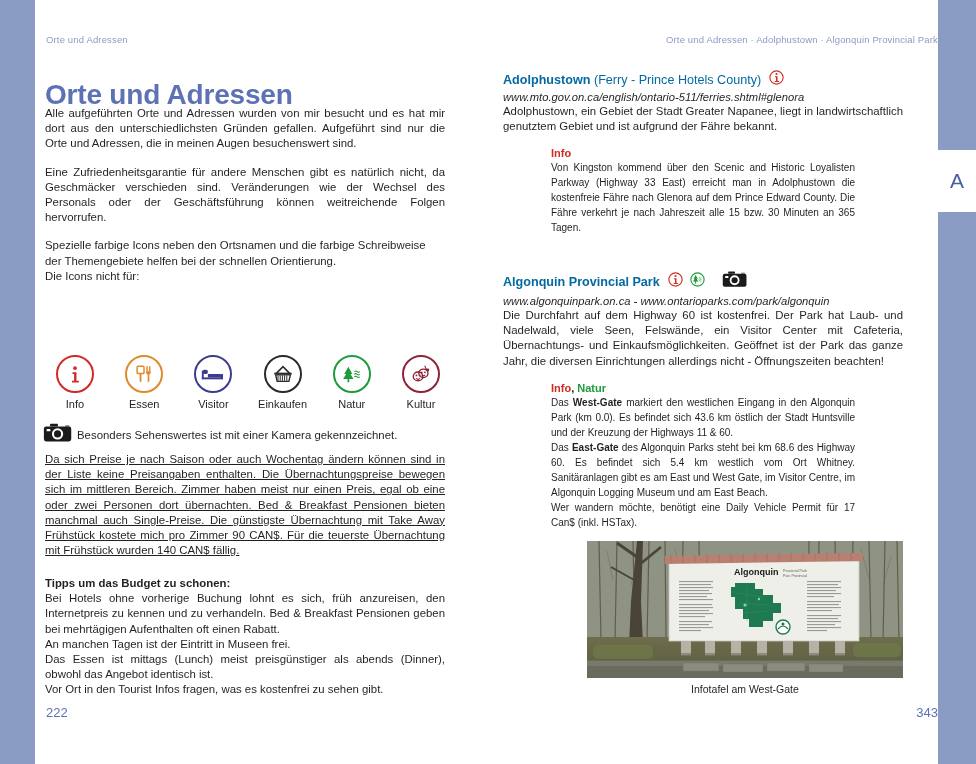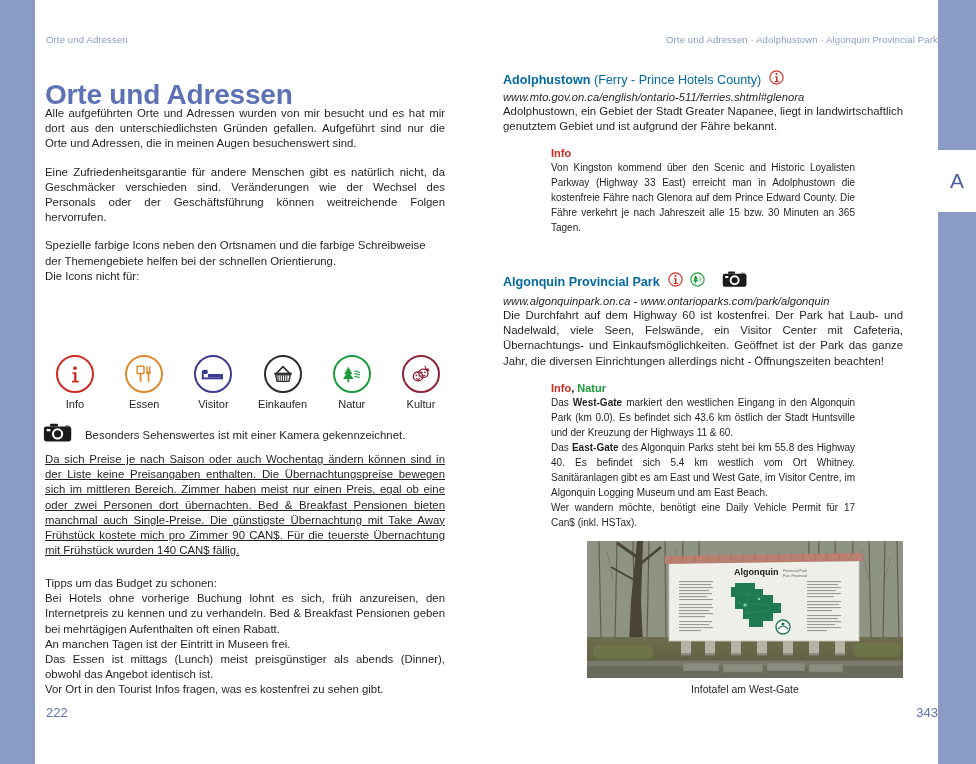--- a/index.html
+++ b/index.html
@@ -64,21 +64,21 @@
   .icon-circle{
     width:38px;height:38px;border-radius:50%;
     border:2.4px solid #000;
     display:flex;align-items:center;justify-content:center;
     box-sizing:border-box;
   }
   .icon-label{margin-top:5px;font-size:11px;color:#231f20;}
 
   .camera-note{
     position:absolute;left:8px;top:422px;width:410px;
-    display:flex;align-items:center;gap:12px;
+    display:flex;align-items:center;gap:4px;
   }
   .camera-note .cap{font-size:11.4px;color:#231f20;}
 
   
   .entry{position:absolute;left:0;width:400px;}
   .entry-title{
     font-size:12.6px;color:#0369a1;line-height:17px;
     display:flex;align-items:center;flex-wrap:wrap;gap:0px;
   }
   .entry-title b{font-weight:bold;}
@@ -241,21 +241,21 @@
         </svg>
       </span>
       <span class="cap">Besonders Sehenswertes ist mit einer Kamera gekennzeichnet.</span>
     </div>
 
     <div class="body-col" style="top:452px;text-decoration:underline;">
       <p class="para">Da sich Preise je nach Saison oder auch Wochentag ändern können sind in der Liste keine Preisangaben enthalten. Die Übernachtungspreise bewegen sich im mittleren Bereich. Zimmer haben meist nur einen Preis, egal ob eine oder zwei Personen dort übernachten. Bed &amp; Breakfast Pensionen bieten manchmal auch Single-Preise. Die günstigste Übernachtung mit Take Away Frühstück kostete mich pro Zimmer 90 CAN$. Für die teuerste Übernachtung mit Frühstück wurden 140 CAN$ fällig.</p>
     </div>
 
     <div class="body-col" style="top:576px;">
-      <p class="tight nojust" style="font-weight:normal;">Tipps um das Budget zu schonen:</p>
+      <p class="tight nojust" style="font-weight:bold;">Tipps um das Budget zu schonen:</p>
       <p class="tight">Bei Hotels ohne vorherige Buchung lohnt es sich, früh anzureisen, den Internetpreis zu kennen und zu verhandeln. Bed &amp; Breakfast Pensionen geben bei mehrtägigen Aufenthalten oft einen Rabatt.</p>
       <p class="tight nojust">An manchen Tagen ist der Eintritt in Museen frei.</p>
       <p class="tight">Das Essen ist mittags (Lunch) meist preisgünstiger als abends (Dinner), obwohl das Angebot identisch ist.</p>
       <p class="tight nojust">Vor Ort in den Tourist Infos fragen, was es kostenfrei zu sehen gibt.</p>
     </div>
 
     <div class="folio">222</div>
   </div>
 
   <div class="page page-right">
@@ -323,21 +323,21 @@
         </span>
       </div>
       <div class="url">www.algonquinpark.on.ca   -   www.ontarioparks.com/park/algonquin</div>
       <p class="entry-body">Die Durchfahrt auf dem Highway 60 ist kostenfrei. Der Park hat Laub- und Nadelwald, viele Seen, Felswände, ein Visitor Center mit Cafeteria, Übernachtungs- und Einkaufsmöglichkeiten. Geöffnet ist der Park das ganze Jahr, die diversen Einrichtungen allerdings nicht - Öffnungszeiten beachten!</p>
 
       <div class="infobox">
         <div class="infobox-head">
           <span>Info</span><span class="sep">, </span><span class="natur">Natur</span>
         </div>
         <p class="infobox-body"><span>Das </span><b class="kw">West-Gate</b><span> markiert den westlichen Eingang in den Algonquin Park (km 0.0). Es befindet sich 43.6 km östlich der Stadt Huntsville und der Kreuzung der Highways 11 &amp; 60.</span></p>
-        <p class="infobox-body"><span>Das </span><b class="kw">East-Gate</b><span> des Algonquin Parks steht bei km 55.8 des Highway 40. Es befindet sich 5.4 km westlich vom Ort Whitney. Sanitäranlagen gibt es am East und West Gate, im Visitor Centre, im Algonquin Logging Museum und am East Beach.</span></p>
+        <p class="infobox-body"><span>Das </span><b class="kw">East-Gate</b><span> des Algonquin Parks steht bei km 68.6 des Highway 60. Es befindet sich 5.4 km westlich vom Ort Whitney. Sanitäranlagen gibt es am East und West Gate, im Visitor Centre, im Algonquin Logging Museum und am East Beach.</span></p>
         <p class="infobox-body">Wer wandern möchte, benötigt eine Daily Vehicle Permit für 17 Can$ (inkl. HSTax).</p>
       </div>
     </div>
 
     <div class="photo-wrap">
       <div class="photo">
         <svg width="316" height="137" viewBox="0 0 316 137" preserveAspectRatio="none">
           <defs>
             <linearGradient id="skyg" x1="0" y1="0" x2="0" y2="1">
               <stop offset="0%" stop-color="#b9bcb4"></stop>

